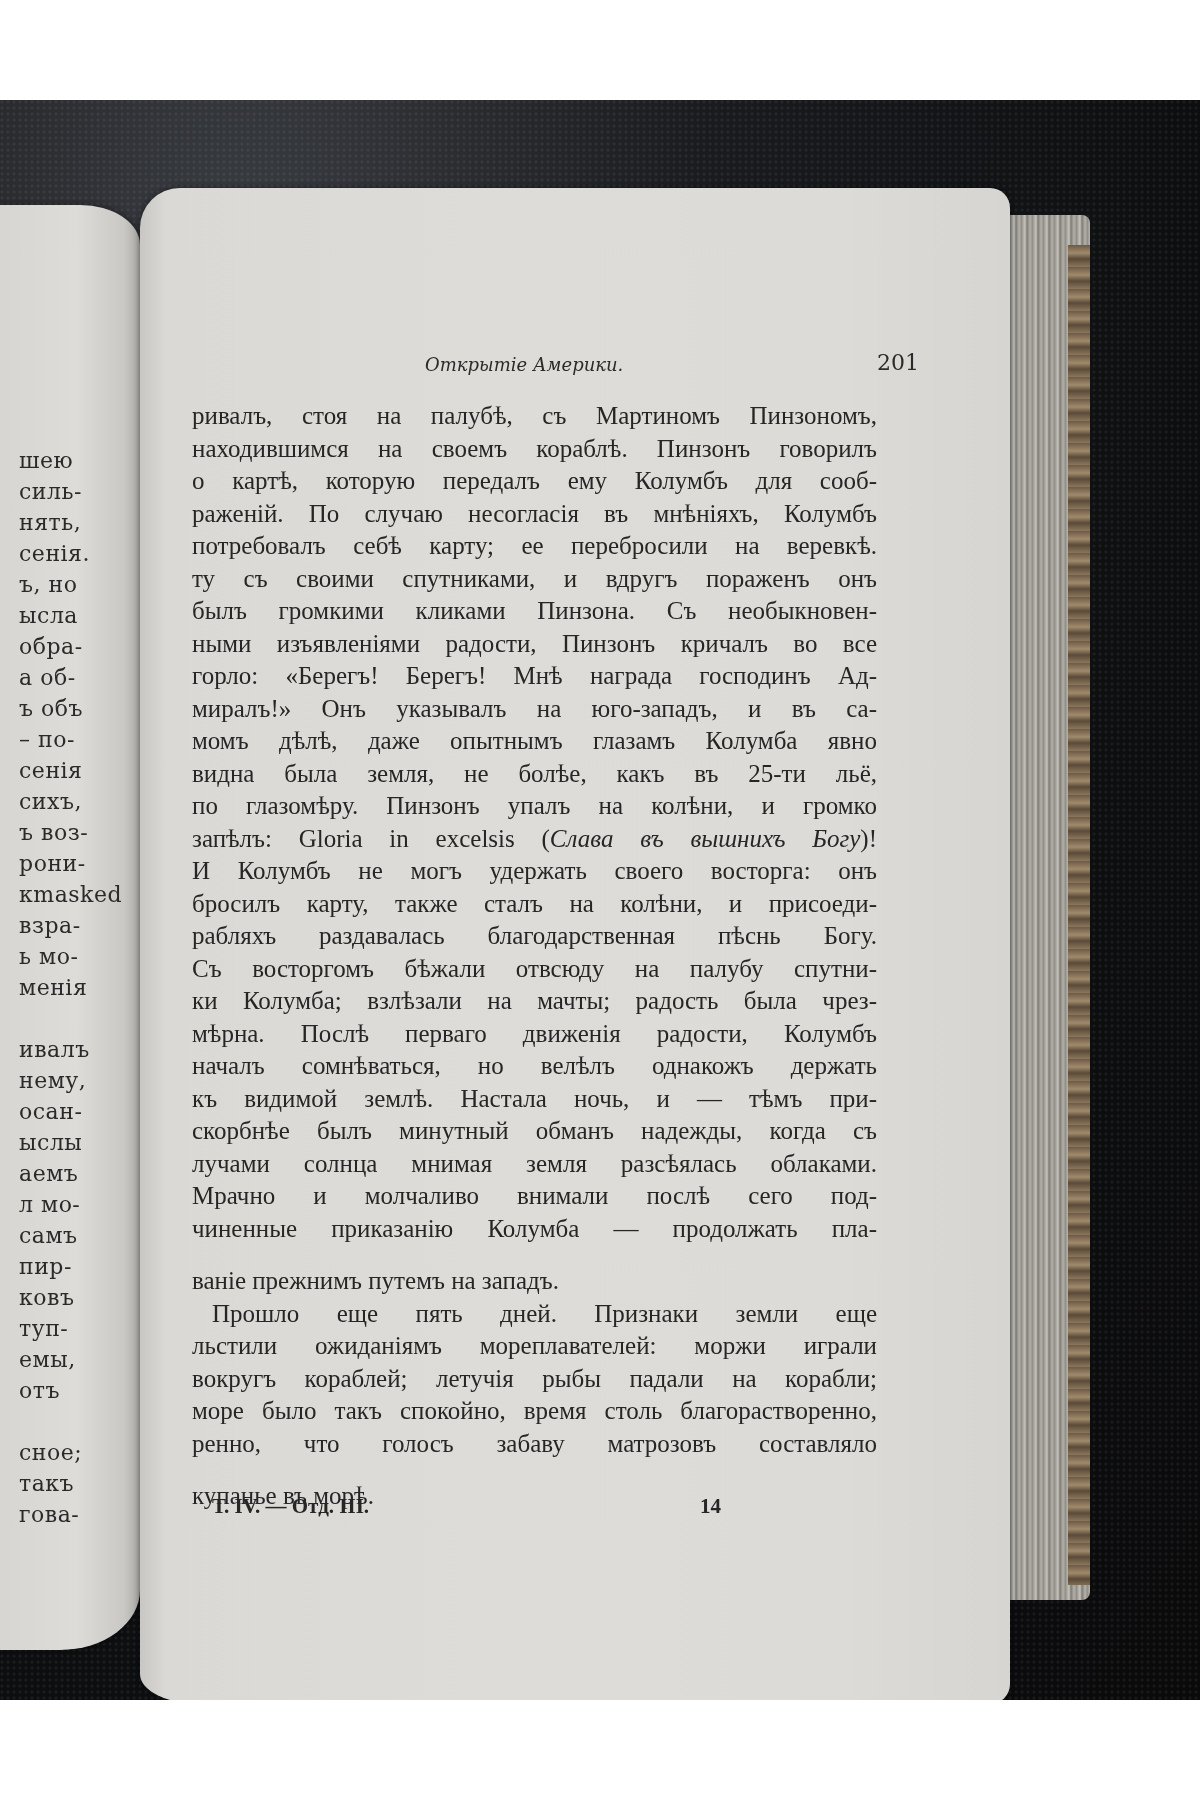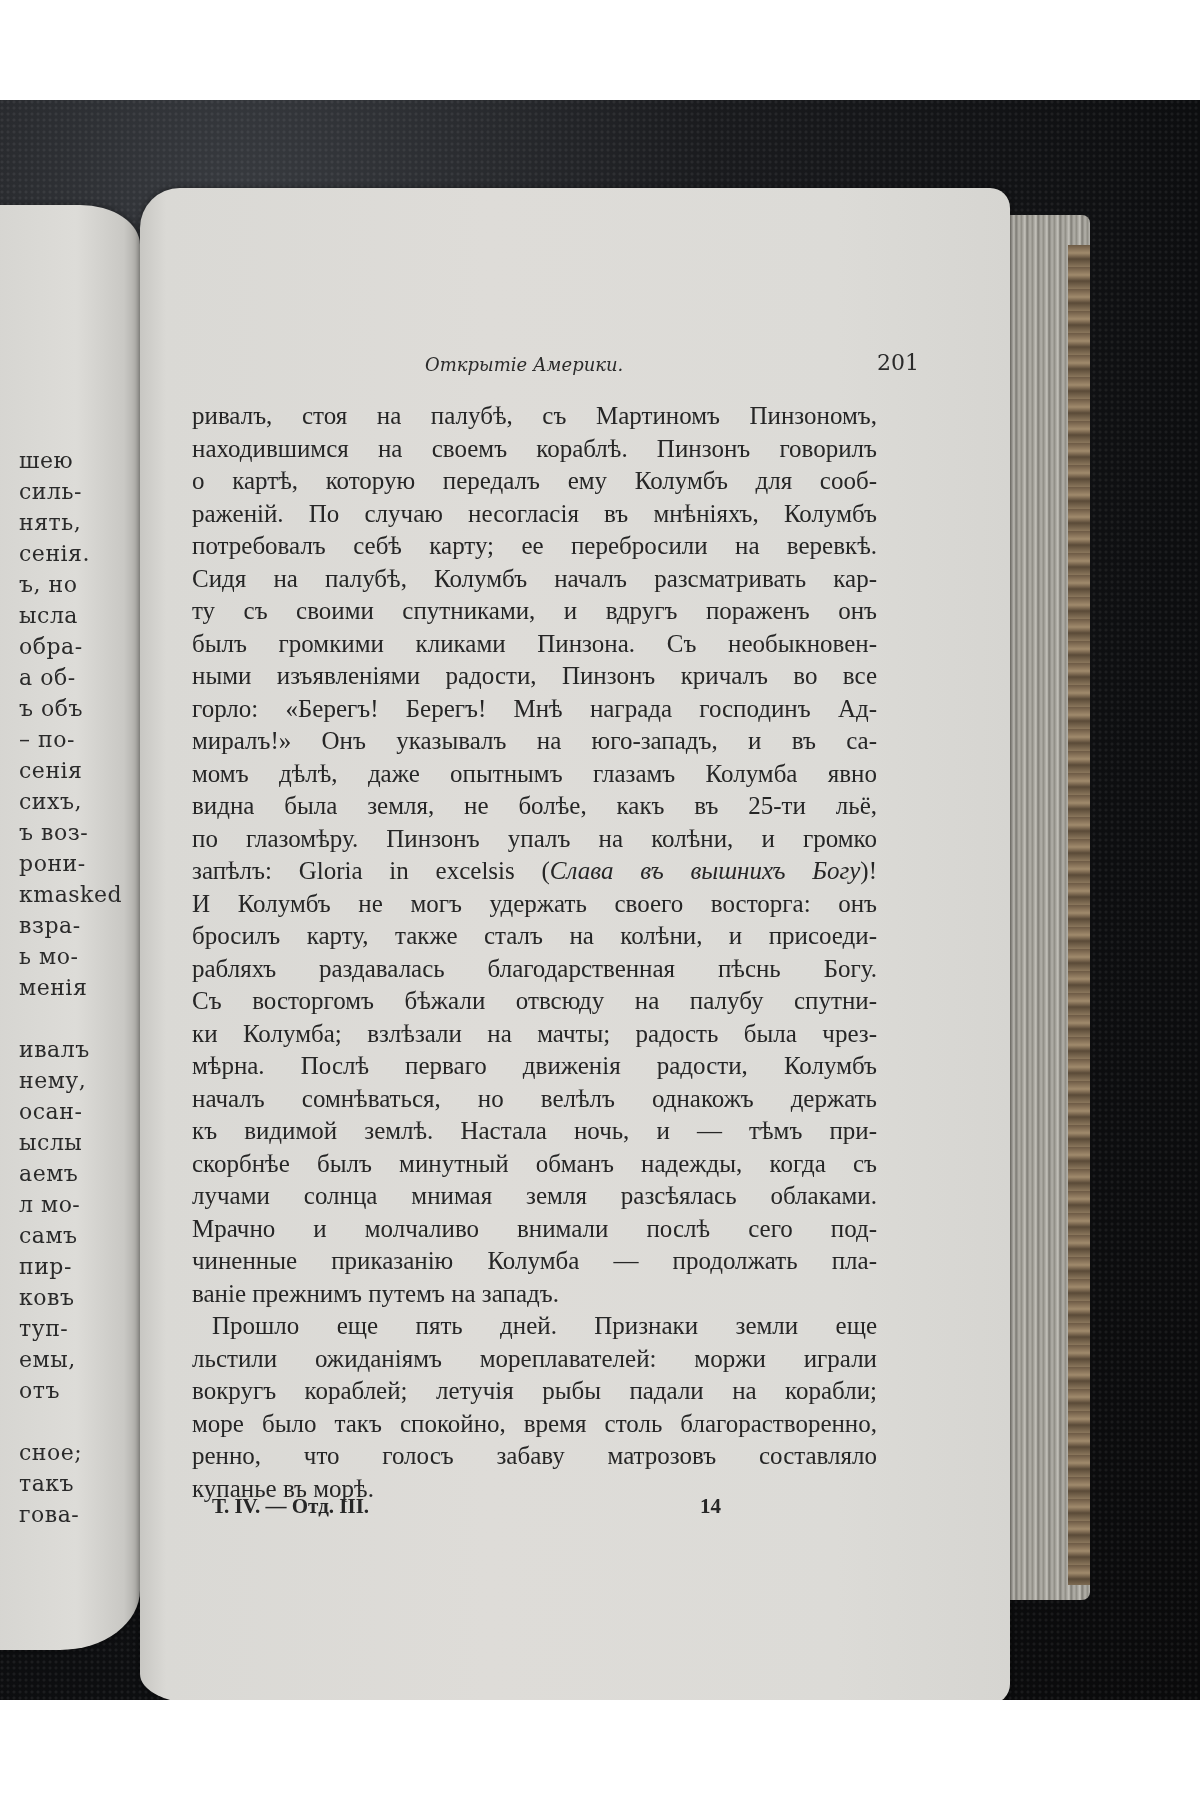--- a/index.html
+++ b/index.html
@@ -54,21 +54,21 @@
       font-family: "DejaVu Serif", serif;
     }
     .page-number {
       position: absolute; left: 693px; top: -4px; font-size: 22px; color: #2b2b2b; margin-left: 44px;
     }
     .body-text {
       position: absolute; left: 52px; top: 212px; width: 685px;
       font-family: "Liberation Serif", serif; font-size: 25px; line-height: 32.5px; color: #262626;
     }
     .body-text .line { height: 32.5px; white-space: nowrap; text-align: justify; text-align-last: justify; }
-    .body-text .line.last { text-align-last: left; }
+    .body-text .line.last { text-align-last: left; margin-top: 20px; }
     .body-text .line.indent { padding-left: 20px; }
     .body-text .italic { font-style: italic; }
     .footer {
       position: absolute; left: 52px; top: 1306px; width: 685px; height: 30px;
       font-family: "Liberation Serif", serif; font-size: 21px; color: #262626; font-weight: bold;
     }
     .signature { position: absolute; left: 20px; top: 0; }
     .sheet-number { position: absolute; left: 508px; top: 0; }
   </style>
 </head>
@@ -88,21 +88,20 @@
       <span class="running-title">Открытіе Америки.</span>
       <span class="page-number">201</span>
     </div>
 
     <div class="body-text">
       <div class="line">ривалъ, стоя на палубѣ, съ Мартиномъ Пинзономъ,</div>
       <div class="line">находившимся на своемъ кораблѣ. Пинзонъ говорилъ</div>
       <div class="line">о картѣ, которую передалъ ему Колумбъ для сооб-</div>
       <div class="line">раженій. По случаю несогласія въ мнѣніяхъ, Колумбъ</div>
       <div class="line">потребовалъ себѣ карту; ее перебросили на веревкѣ.</div>
-      <div class="line">Сидя на палубѣ, Колумбъ началъ разсматривать кар-</div>
       <div class="line">ту съ своими спутниками, и вдругъ пораженъ онъ</div>
       <div class="line">былъ громкими кликами Пинзона. Съ необыкновен-</div>
       <div class="line">ными изъявленіями радости, Пинзонъ кричалъ во все</div>
       <div class="line">горло: «Берегъ! Берегъ! Мнѣ награда господинъ Ад-</div>
       <div class="line">миралъ!» Онъ указывалъ на юго-западъ, и въ са-</div>
       <div class="line">момъ дѣлѣ, даже опытнымъ глазамъ Колумба явно</div>
       <div class="line">видна была земля, не болѣе, какъ въ 25-ти льё,</div>
       <div class="line">по глазомѣру. Пинзонъ упалъ на колѣни, и громко</div>
       <div class="line" style="text-align-last: justify;"><span>запѣлъ: Gloria in excelsis (</span><span class="italic">Слава въ вышнихъ Богу</span><span>)!</span></div>
       <div class="line">И Колумбъ не могъ удержать своего восторга: онъ</div>

